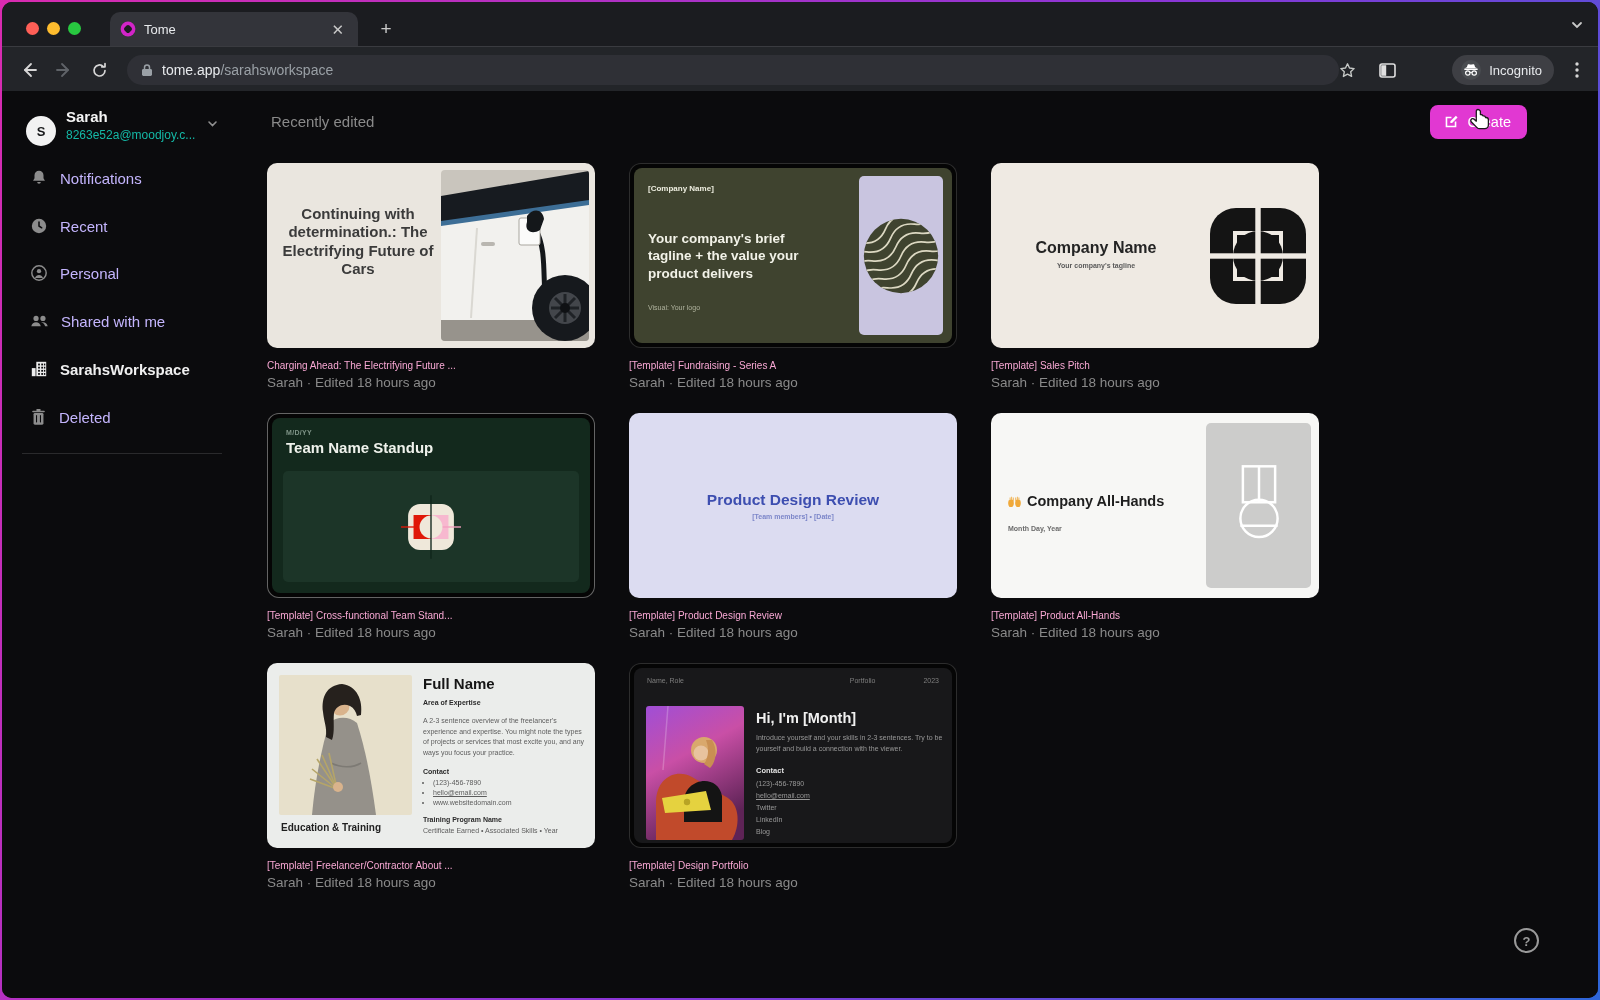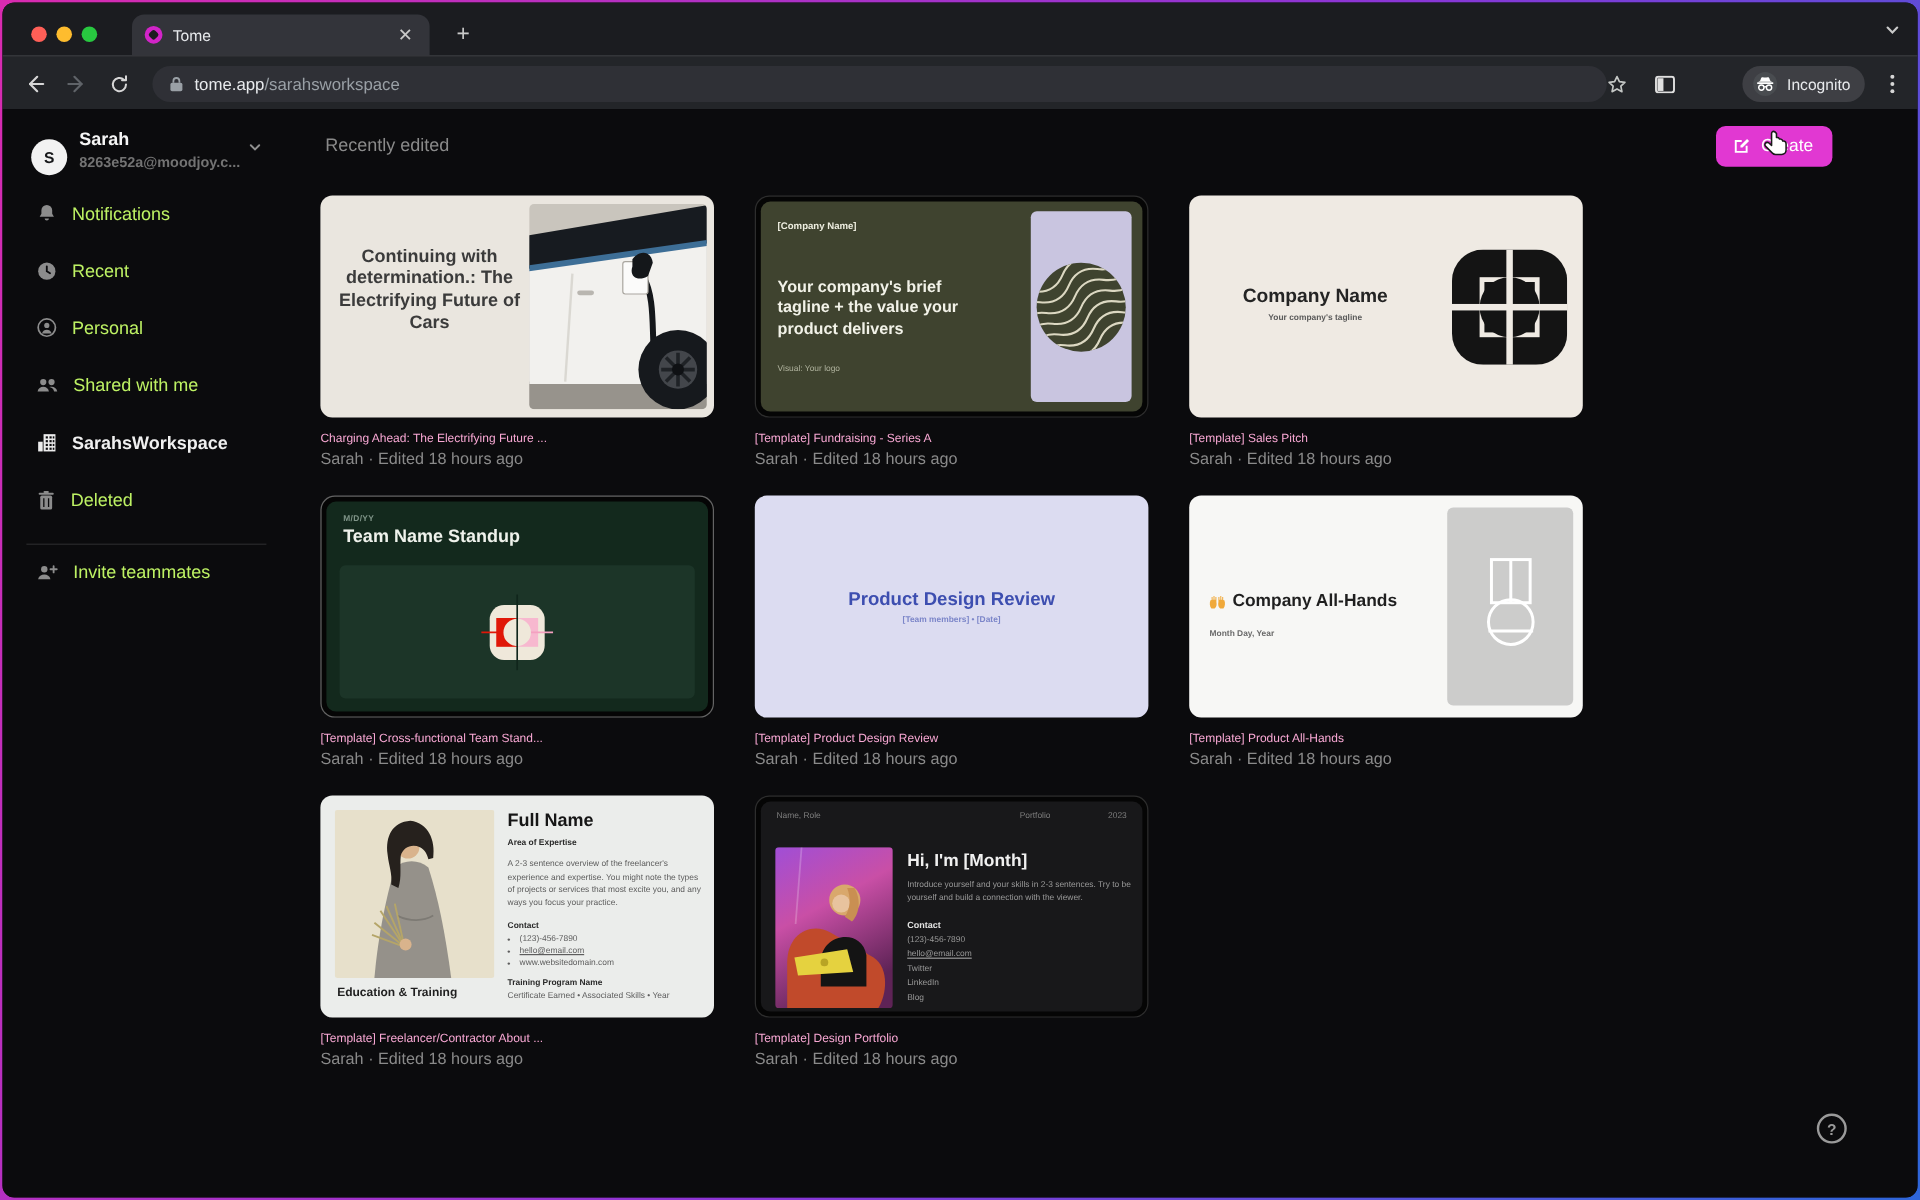--- a/index.html
+++ b/index.html
@@ -29,24 +29,24 @@
   .tb-right { position:absolute; top:10px; display:flex; align-items:center; justify-content:center; }
   .incog-chip { position:absolute; right:44px; top:8px; height:30px; background:#3e3f44; border-radius:15px;
                 display:flex; align-items:center; gap:7px; padding:0 12px 0 8px; color:#e8eaed; font-size:13px; }
 
   
   .app { position:absolute; left:0; top:89px; right:0; bottom:0; background:#0b0b0d; }
   .sidebar { position:absolute; left:0; top:0; width:240px; bottom:0; }
   .avatar { position:absolute; left:24px; top:25px; width:30px; height:30px; border-radius:50%; background:#f2f2f2;
             color:#17181a; font-size:13px; font-weight:bold; display:flex; align-items:center; justify-content:center; }
   .u-name { position:absolute; left:64px; top:17px; color:#f5f5f5; font-size:15px; font-weight:bold; }
-  .u-mail { position:absolute; left:64px; top:37px; color:#737373; font-size:12px;font-weight:bold; }
+  .u-mail { position:absolute; left:64px; top:37px; color:#14b8a6; font-size:12px; }
   .u-chev { position:absolute; left:204px; top:25px; color:#8f8f8f; }
   .nav-item { position:absolute; left:0; width:240px; height:40px; display:flex; align-items:center; gap:12px; padding-left:28px;
-              color:#bef264; font-size:15px; }
+              color:#c4b5fd; font-size:15px; }
   .nav-item.active { color:#f0f0f0; font-weight:bold;gap:12px; }
   .nav-item svg { flex:0 0 auto; }
   .sb-divider { position:absolute; left:20px; right:20px; top:362px; height:1px; background:#2a2a2c; }
 
   .main { position:absolute; left:240px; right:0; top:0; bottom:0; }
   .section-title { position:absolute; left:29px; top:22px; color:#8a8a8a; font-size:15px; }
   .create-btn { position:absolute; right:71px; top:14px; height:34px; padding:0 16px 0 13px; border-radius:8px; background:#e138d2;
                 color:#fff; font-size:14.5px; font-weight:500; display:flex; align-items:center; gap:8px; border:none; }
 
   .grid { position:absolute; left:25px; top:72px; width:1055px; display:grid; grid-template-columns:repeat(3,328px);
@@ -273,28 +273,20 @@
               <rect x="2" y="3" width="14" height="1.8" rx="0.9" fill="#8c8c8c"></rect>
               <rect x="6.5" y="1.2" width="5" height="2" rx="1" fill="#8c8c8c"></rect>
               <g stroke="#0b0b0d" stroke-width="1.2">
                 <line x1="6.8" y1="8" x2="6.8" y2="16"></line>
                 <line x1="11.2" y1="8" x2="11.2" y2="16"></line>
               </g>
             </svg>
         <span>Deleted</span>
       </div>
       <div class="sb-divider"></div>
-      <div class="nav-item" style="top:366px;">
-        <svg width="19" height="18" viewBox="0 0 22 20">
-              <circle cx="8" cy="7" r="3.1" fill="#8c8c8c"></circle>
-              <path d="M2 16.5c.8-3 3-4.5 6-4.5s5.2 1.5 6 4.5z" fill="#8c8c8c"></path>
-              <path d="M17 4v6M14 7h6" stroke="#8c8c8c" stroke-width="1.8" stroke-linecap="round"></path>
-            </svg>
-        <span>Invite teammates</span>
-      </div>
     </aside>
 
     <main class="main">
       <div class="section-title">Recently edited</div>
       <button class="create-btn">
         <svg width="16" height="16" viewBox="0 0 18 18">
               <path d="M3 3h6.5v1.8H4.8v8.4h8.4V8.5H15V15H3z" fill="#fff"></path>
               <path d="M8.3 8.2L14.5 2l1.9 1.9-6.2 6.2H8.3z" fill="#fff"></path>
             </svg>
         <span>Create</span>

